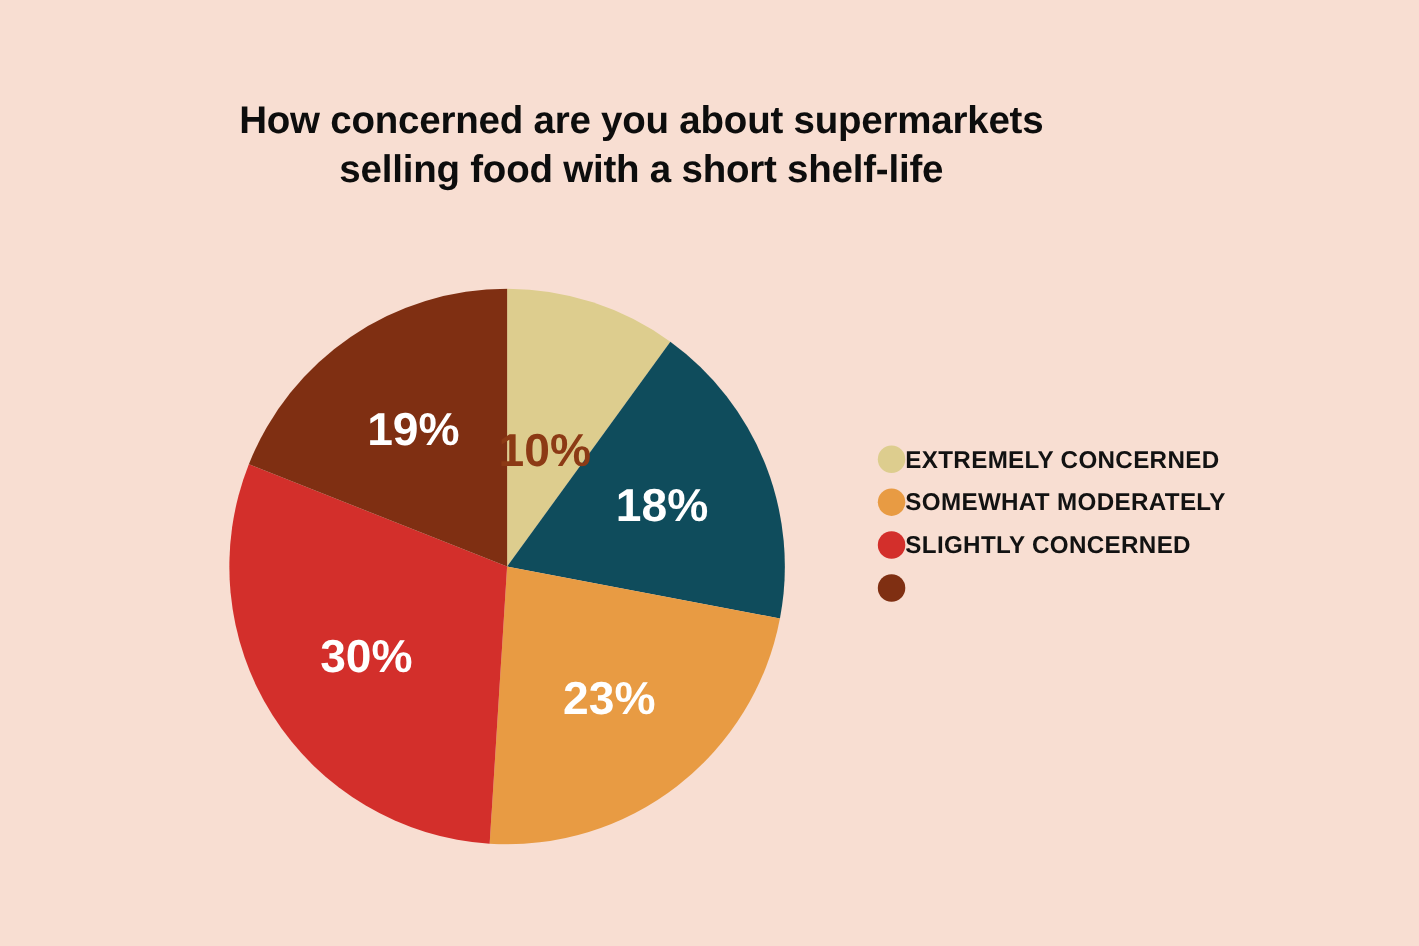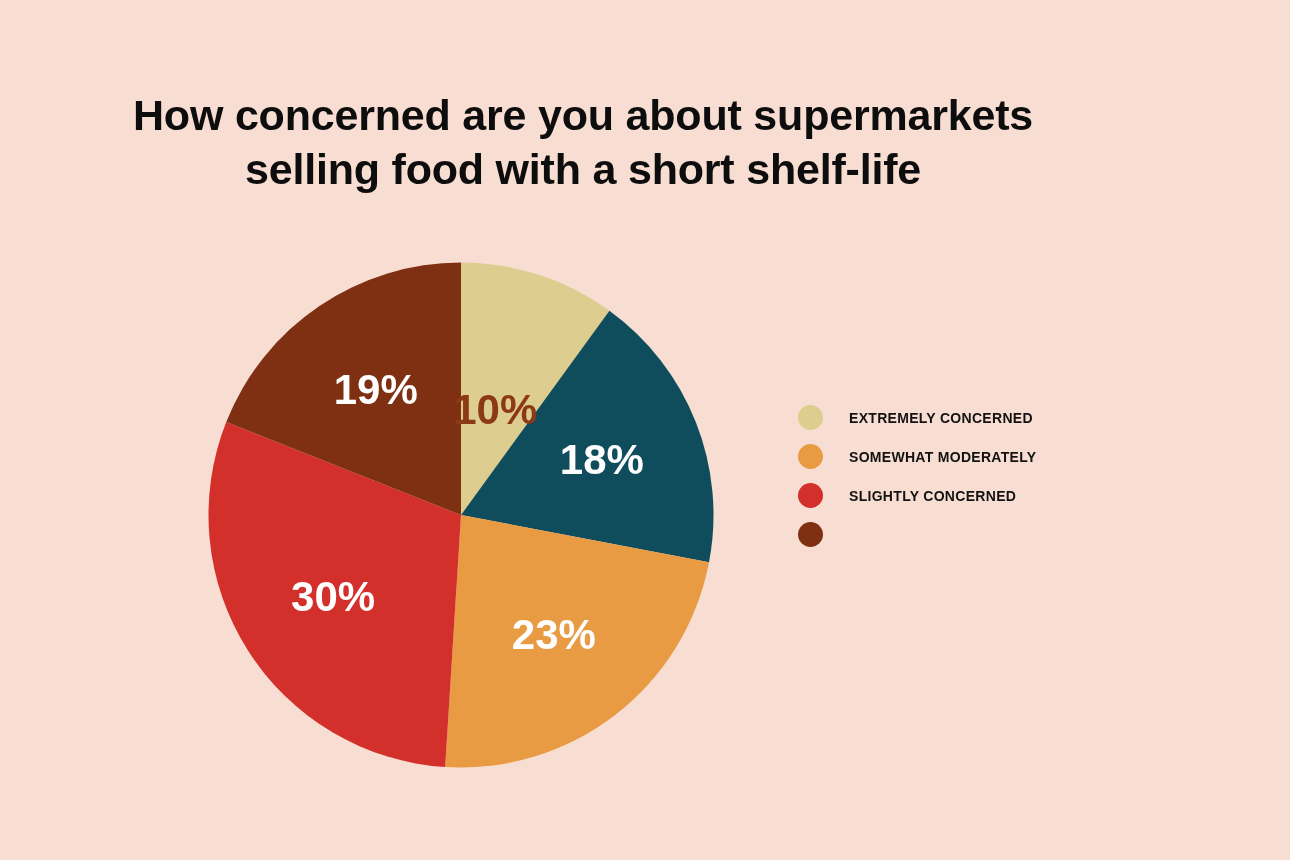--- a/index.html
+++ b/index.html
@@ -23,21 +23,21 @@
 
   
   #chart-title {
     position: absolute;
     left: 0;
     top: 88px;
     width: 1166px;
     text-align: center;
     color: #0d0d0d;
     font-family: "Liberation Sans", sans-serif;
-    font-size: 43px;
+    font-size: 35px;
     font-weight: bold;
     line-height: 1.26;
     letter-spacing: -0.2px;
     white-space: pre-line;
   }
 
   
   #pie-wrap {
     position: absolute;
     left: 208px;
@@ -70,23 +70,22 @@
     align-items: center;
     height: 39px;
   }
   .legend-swatch {
     width: 25px;
     height: 25px;
     border-radius: 50%;
     flex: 0 0 auto;
   }
   .legend-label {
-    margin-left: 26px;
     font-family: "Liberation Sans", sans-serif;
-    font-size: 14px;
+    font-size: 22px;
     font-weight: bold;
     letter-spacing: 0.3px;
     color: #121212;
     white-space: nowrap;
   }
 </style>
 </head>
 <body style="background: rgb(248, 222, 210);">
 
 <div id="chart-card" style="background: rgb(248, 222, 210);">

